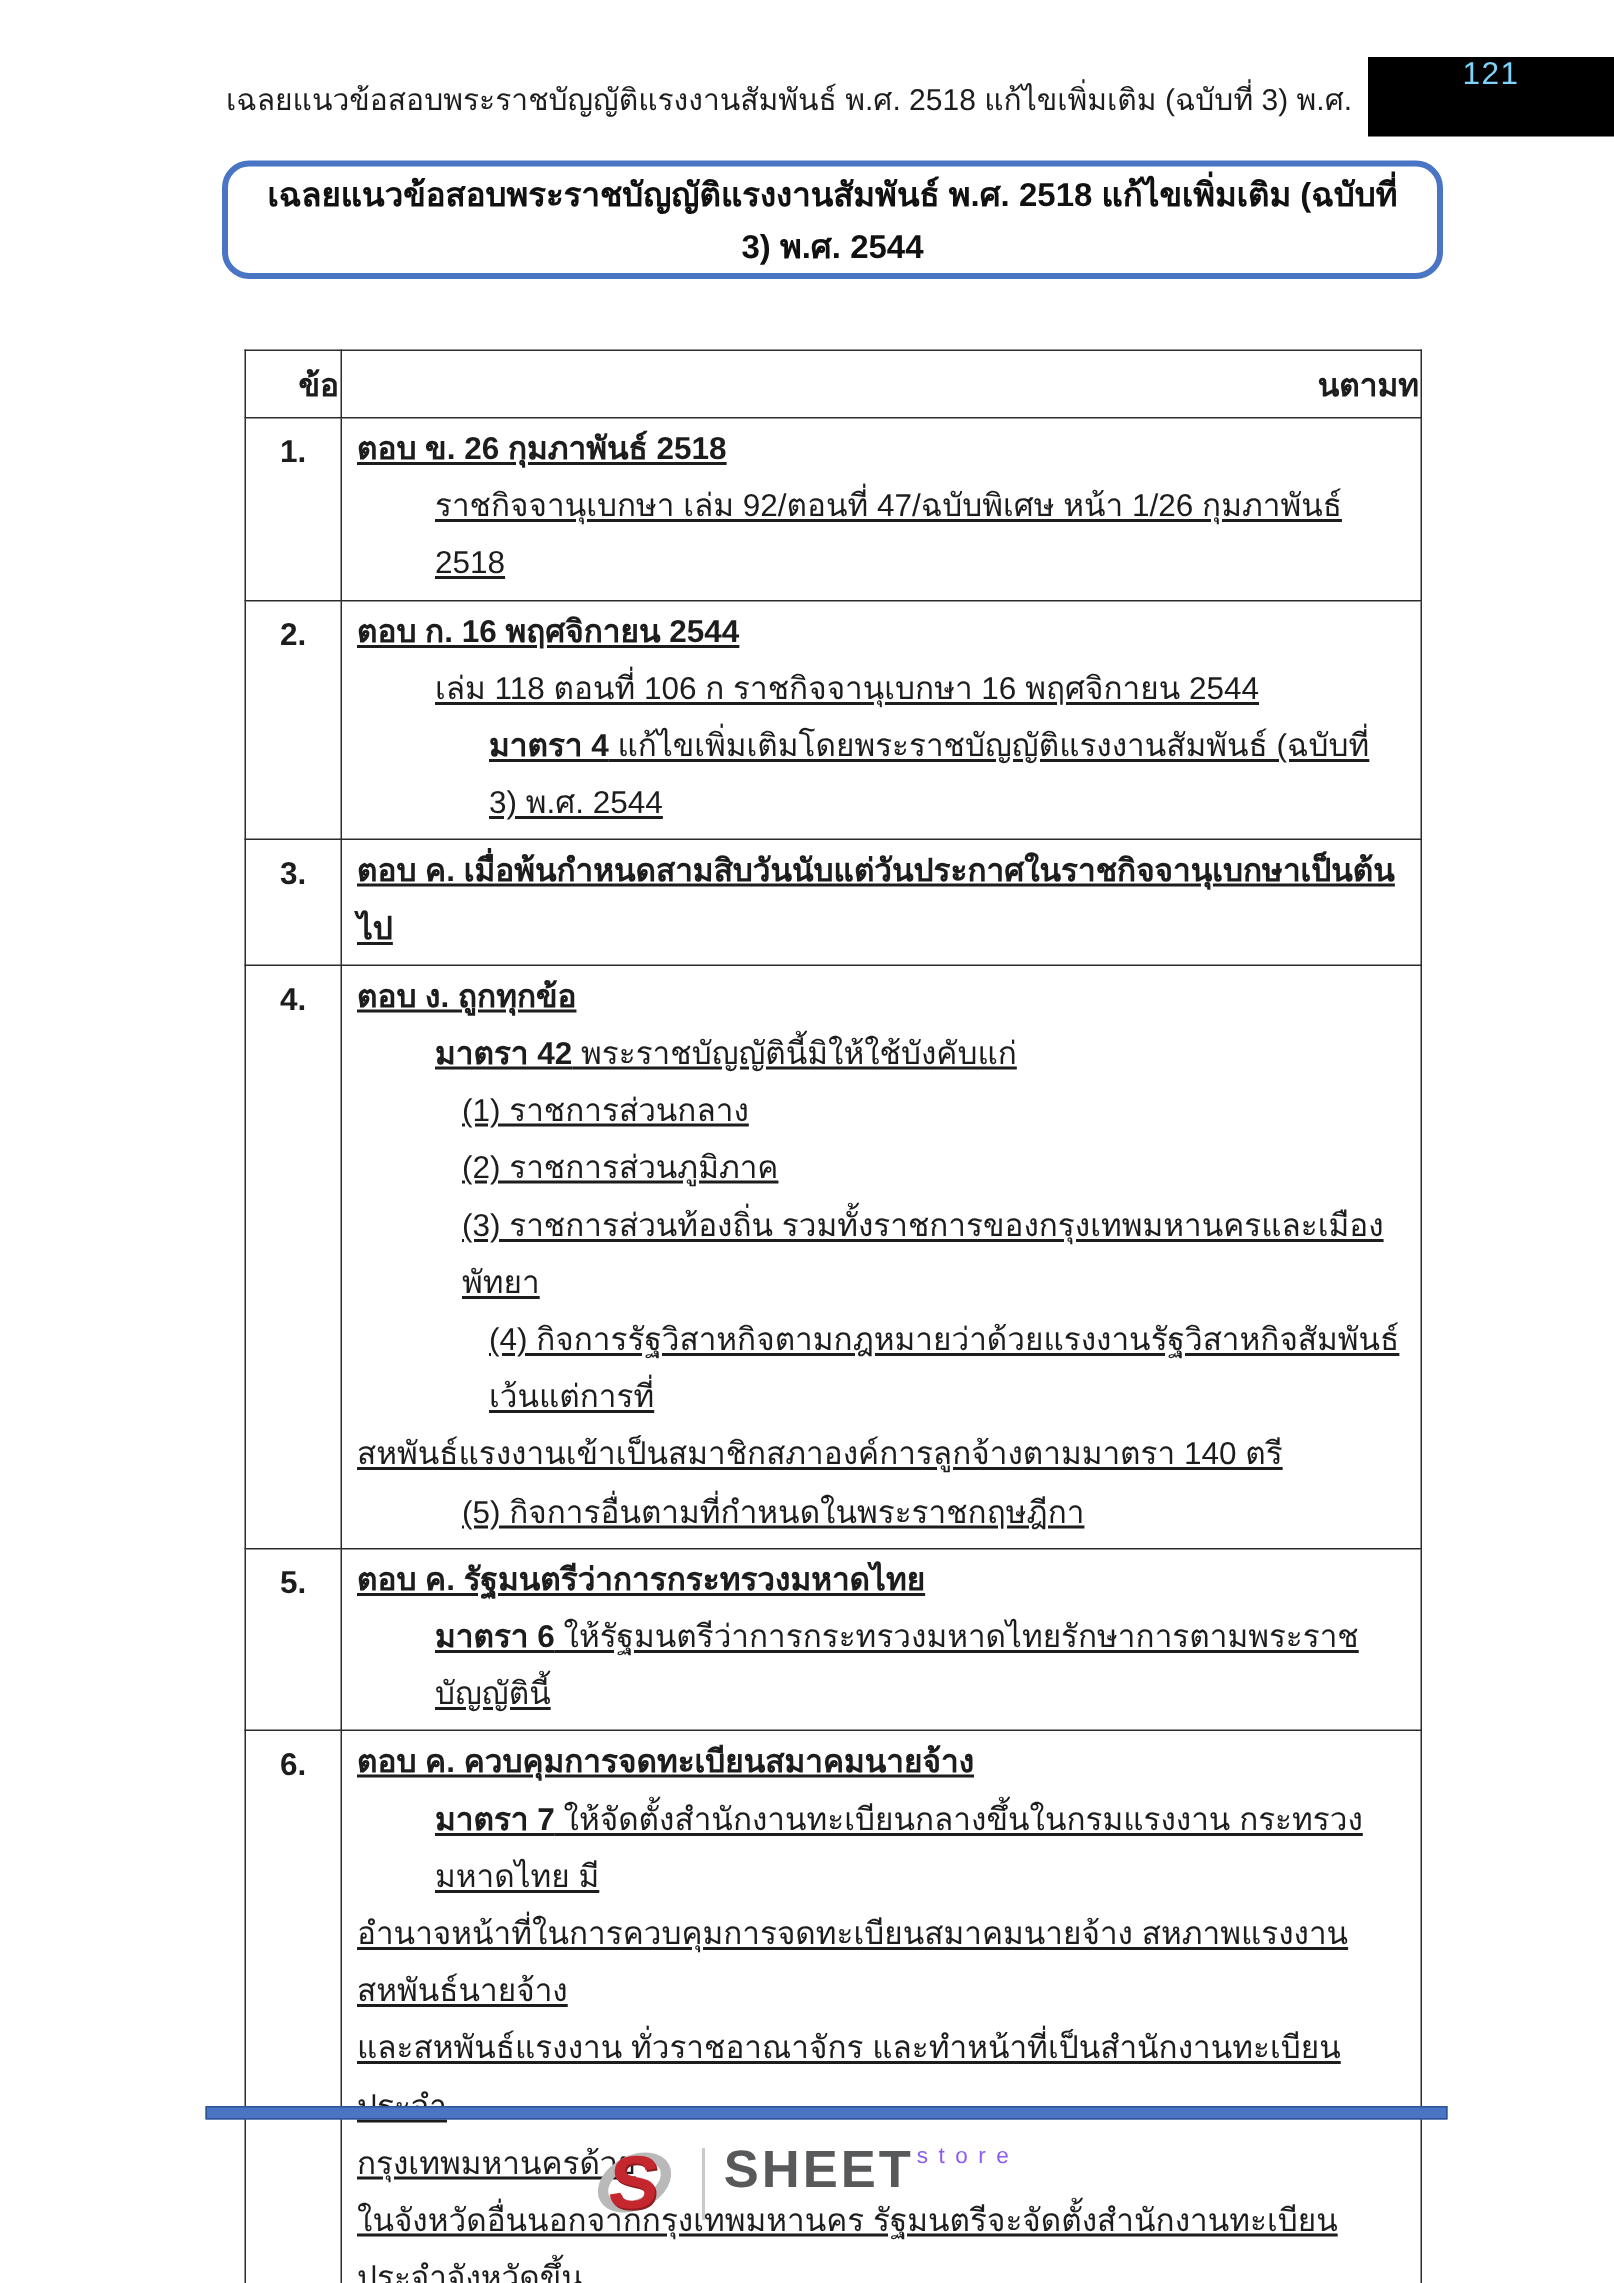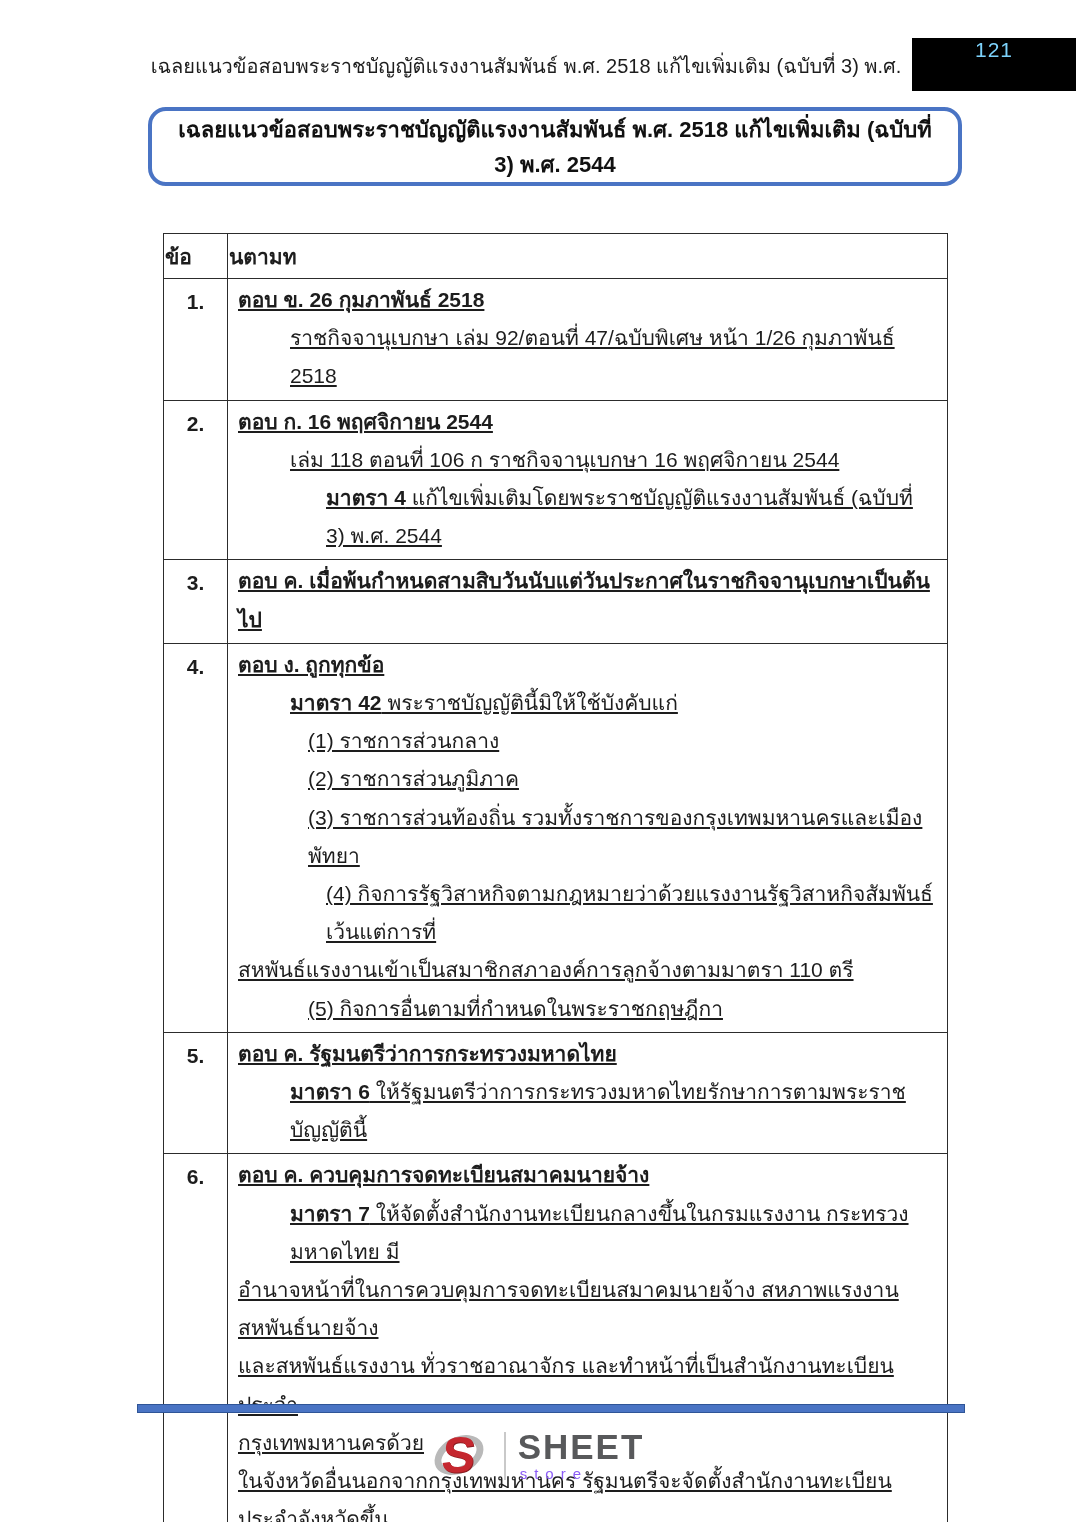--- a/index.html
+++ b/index.html
@@ -40,21 +40,21 @@
   table.answer-table {
     position:absolute; top:233px; left:163px; width:785px;
     border-collapse:collapse; table-layout:fixed;
     font-size:21px;
   }
   .answer-table th, .answer-table td {
     border:1.5px solid #2c2c2c;
     vertical-align:top;
   }
   .answer-table th {
-    font-weight:bold; text-align:left;
+    font-weight:bold; text-align:right;
     height:45px; vertical-align:middle; font-size:21px;
   }
   col.c-no { width:64px; }
   td.no-cell {
     text-align:center; font-weight:bold;
     padding-top:5px; line-height:36px;
   }
   td.ans-cell { padding:2px 10px 4px 10px;text-decoration:underline; }
   .ans-line { line-height:38.2px; min-height:38px; }
   .ans-line.ind-1 { padding-left:52px; }
@@ -82,21 +82,21 @@
   .logo-s {
     position:absolute; left:10px; top:-4px;
     font-size:50px; font-weight:900; color:#c5272f;
     transform:skewX(-6deg);
     text-shadow:1px 1px 0 #8e1d22;
     font-family:"Liberation Sans","DejaVu Sans",sans-serif;
   }
   .logo-divider {
     width:2px; height:48px; background:#c9c9c9; margin:4px 12px 0 10px;
   }
-  .logo-textblock { display:flex; flex-direction:column; }
+  .logo-textblock { display:flex; flex-direction:row; }
   .logo-sheet {
     font-size:35px; font-weight:bold; color:#58595b;
     letter-spacing:2px; line-height:34px; margin-top:2px;
   }
   .logo-store {
     font-size:15px; color:#8b5cf6; letter-spacing:7px;
     line-height:18px; margin-top:1px; padding-left:2px;
   }
 </style>
 </head>
@@ -146,21 +146,21 @@
       </tr>
       <tr>
         <td class="no-cell">4.</td>
         <td class="ans-cell">
           <div class="ans-line"><span class="seg-b">ตอบ ง. ถูกทุกข้อ</span></div>
           <div class="ans-line ind-1"><span class="seg-b">มาตรา 42</span><span class="seg-n"> พระราชบัญญัตินี้มิให้ใช้บังคับแก่</span></div>
           <div class="ans-line ind-2"><span class="seg-n">(1) ราชการส่วนกลาง</span></div>
           <div class="ans-line ind-2"><span class="seg-n">(2) ราชการส่วนภูมิภาค</span></div>
           <div class="ans-line ind-2"><span class="seg-n">(3) ราชการส่วนท้องถิ่น รวมทั้งราชการของกรุงเทพมหานครและเมืองพัทยา</span></div>
           <div class="ans-line ind-3"><span class="seg-n">(4) กิจการรัฐวิสาหกิจตามกฎหมายว่าด้วยแรงงานรัฐวิสาหกิจสัมพันธ์ เว้นแต่การที่</span></div>
-          <div class="ans-line"><span class="seg-n">สหพันธ์แรงงานเข้าเป็นสมาชิกสภาองค์การลูกจ้างตามมาตรา 110 ตรี</span></div>
+          <div class="ans-line"><span class="seg-n">สหพันธ์แรงงานเข้าเป็นสมาชิกสภาองค์การลูกจ้างตามมาตรา 140 ตรี</span></div>
           <div class="ans-line ind-2"><span class="seg-n">(5) กิจการอื่นตามที่กำหนดในพระราชกฤษฎีกา</span></div>
         </td>
       </tr>
       <tr>
         <td class="no-cell">5.</td>
         <td class="ans-cell">
           <div class="ans-line"><span class="seg-b">ตอบ ค. รัฐมนตรีว่าการกระทรวงมหาดไทย</span></div>
           <div class="ans-line ind-1"><span class="seg-b">มาตรา 6</span><span class="seg-n"> ให้รัฐมนตรีว่าการกระทรวงมหาดไทยรักษาการตามพระราชบัญญัตินี้</span></div>
         </td>
       </tr>

